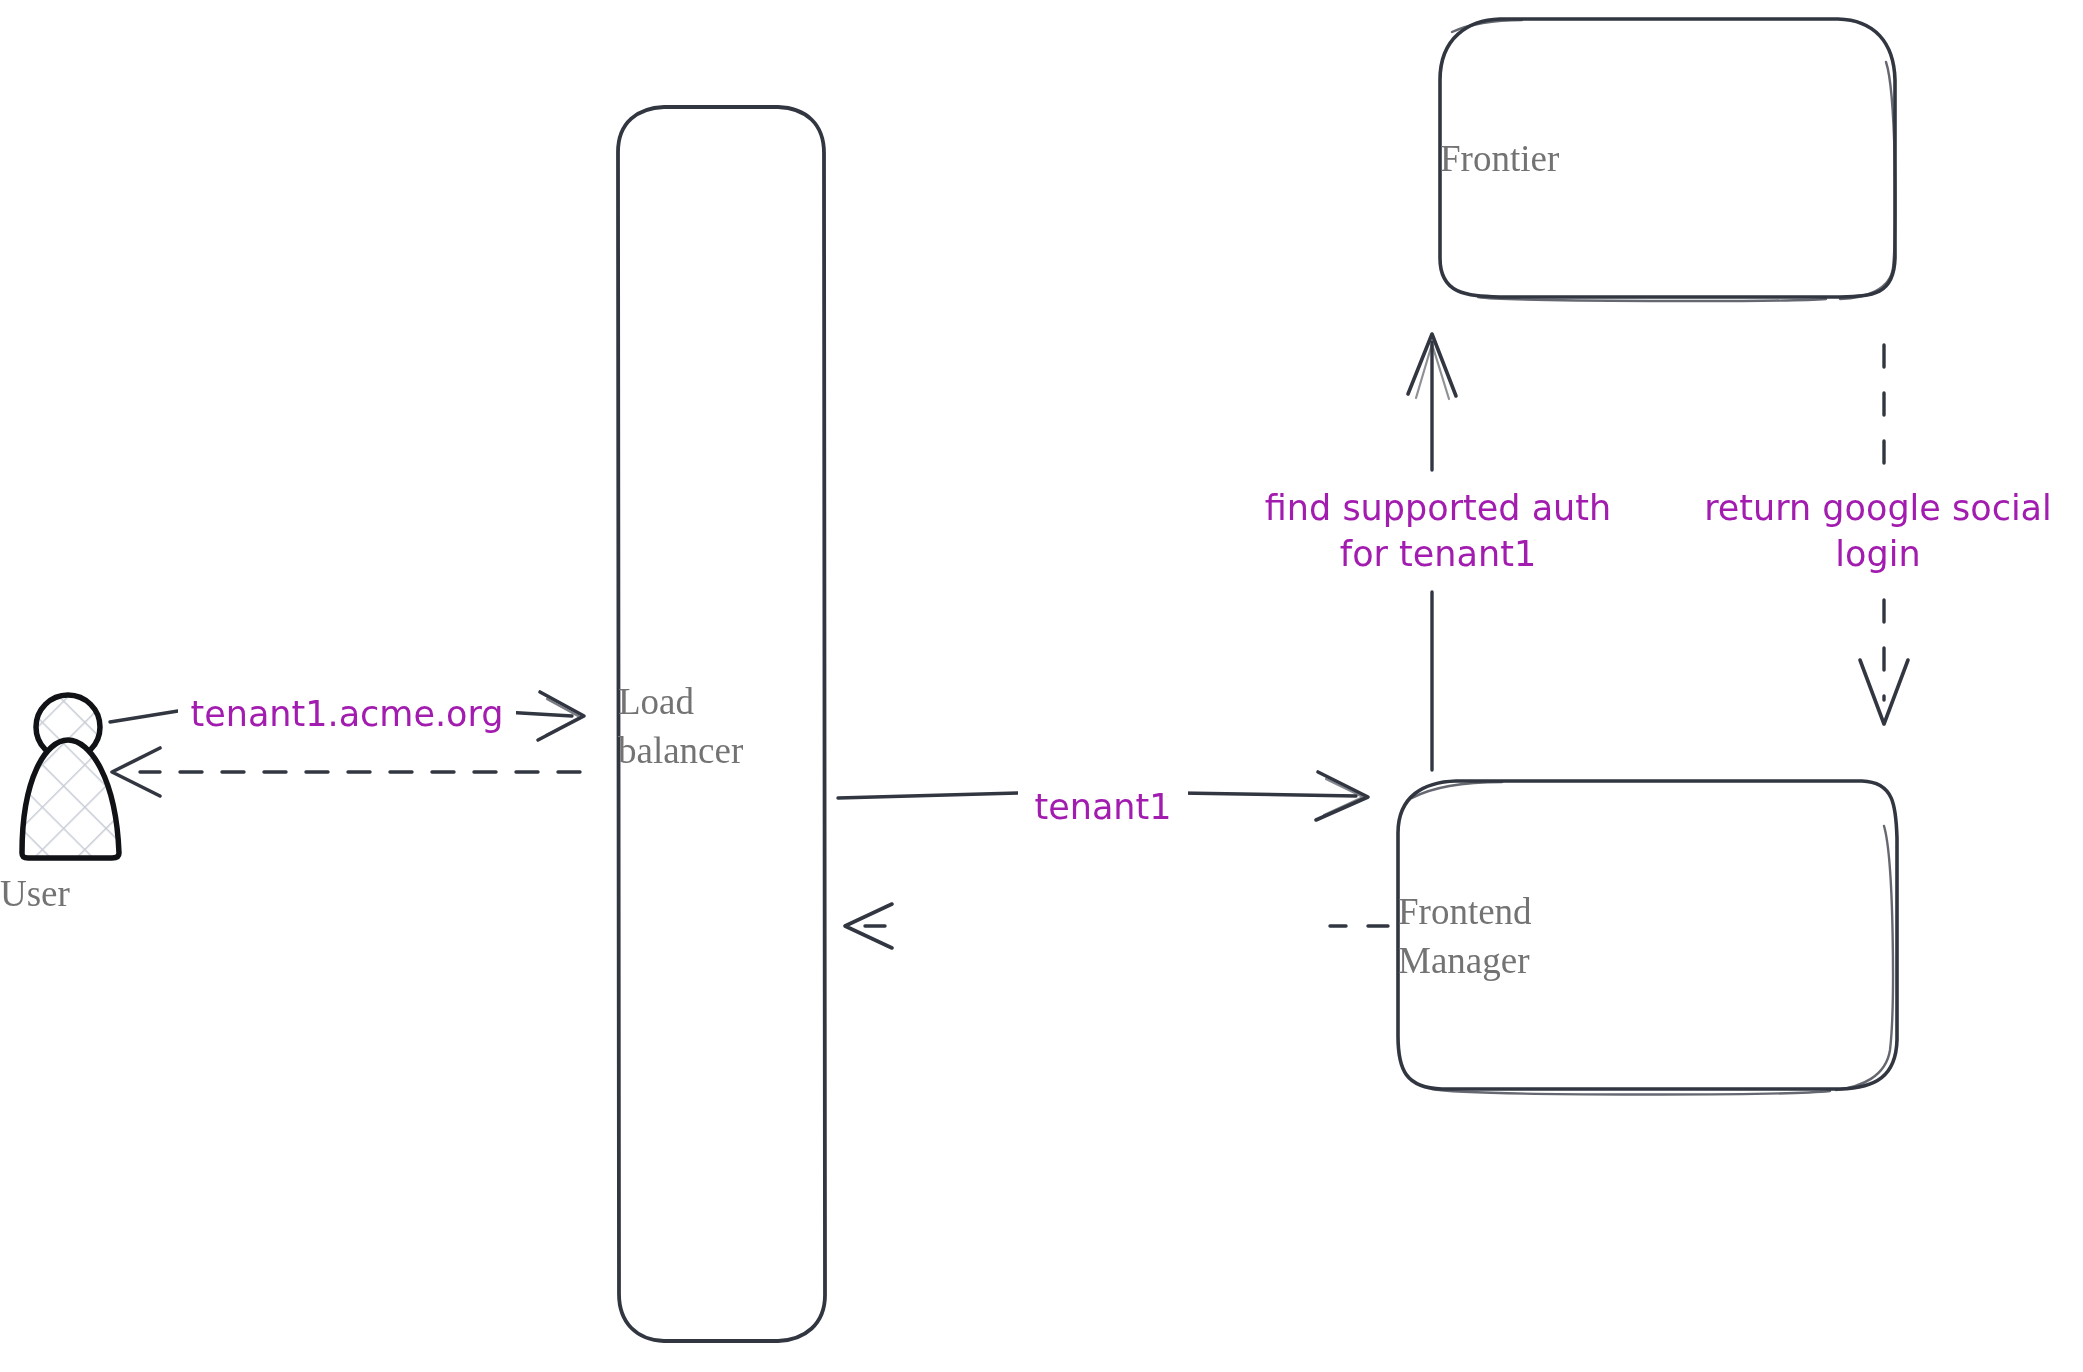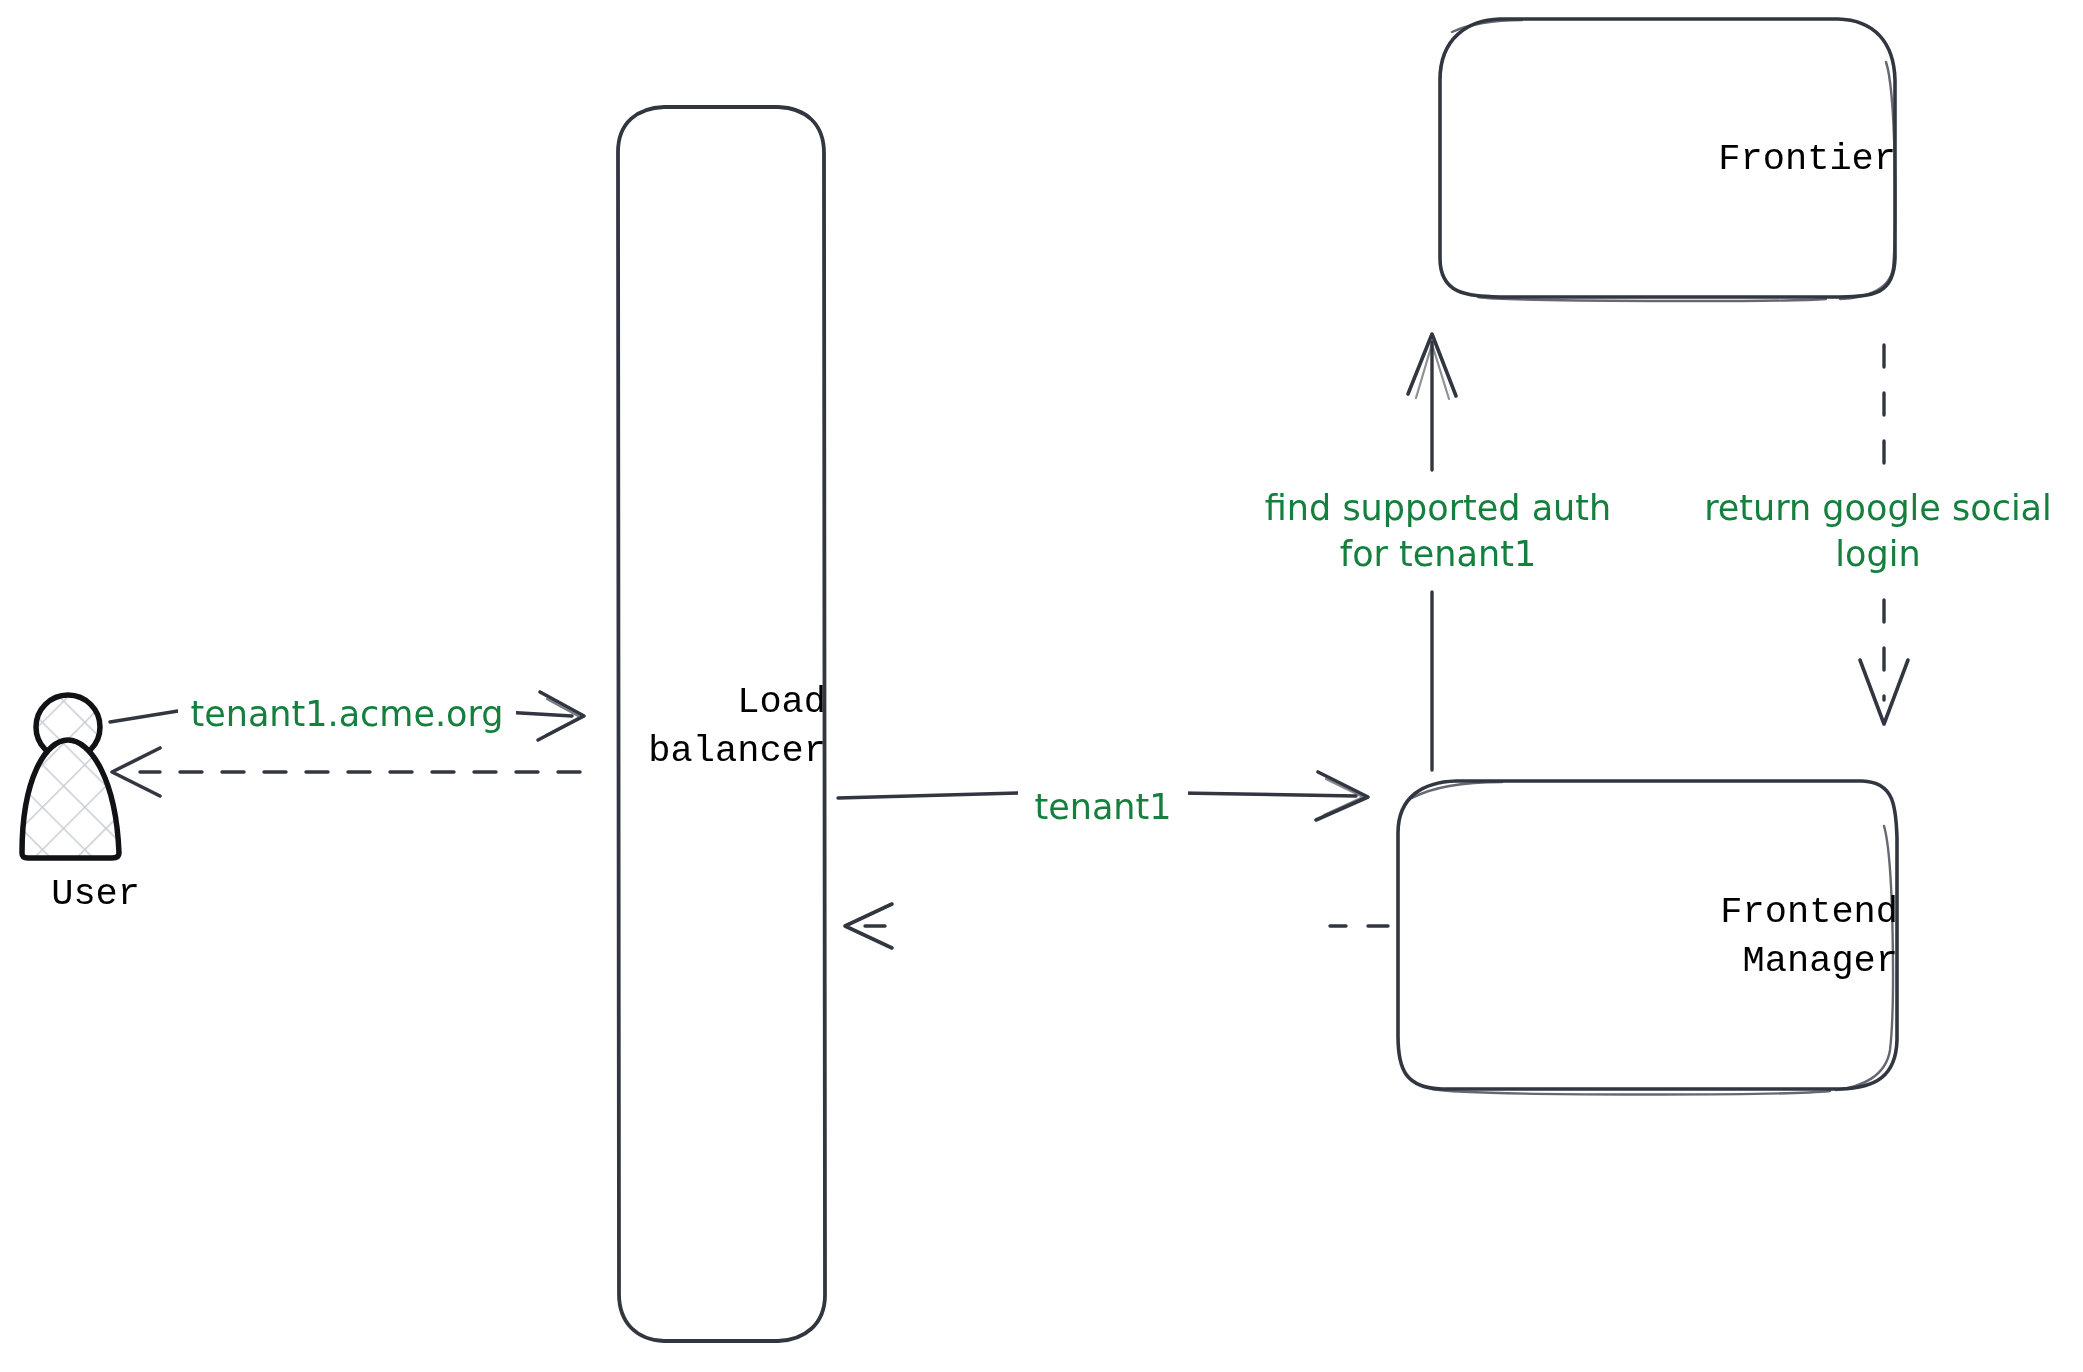--- a/index.html
+++ b/index.html
@@ -20,32 +20,32 @@
   }
   #canvas svg.layer {
     position: absolute;
     top: 0;
     left: 0;
     width: 2083px;
     height: 1372px;
   }
   .node-label {
     position: absolute;
-    text-align: right;
-    color: #000000;
-    font-family: Liberation Mono, monospace;
+    text-align: left;
+    color: #737373;
+    font-family: Liberation Serif, serif;
     line-height: 1.32;
     white-space: pre-line;
     pointer-events: none;
     user-select: none;
   }
   .edge-label {
     position: absolute;
     text-align: center;
-    color: #15803d;
+    color: #a21caf;
     font-family: "DejaVu Sans", sans-serif;
     line-height: 1.3;
     white-space: pre-line;
     background: #ffffff;
     pointer-events: none;
     user-select: none;
   }
   .lbl-frontier   { font-size: 37px; }
   .lbl-fmanager   { font-size: 37px; }
   .lbl-loadbal    { font-size: 37px; }

